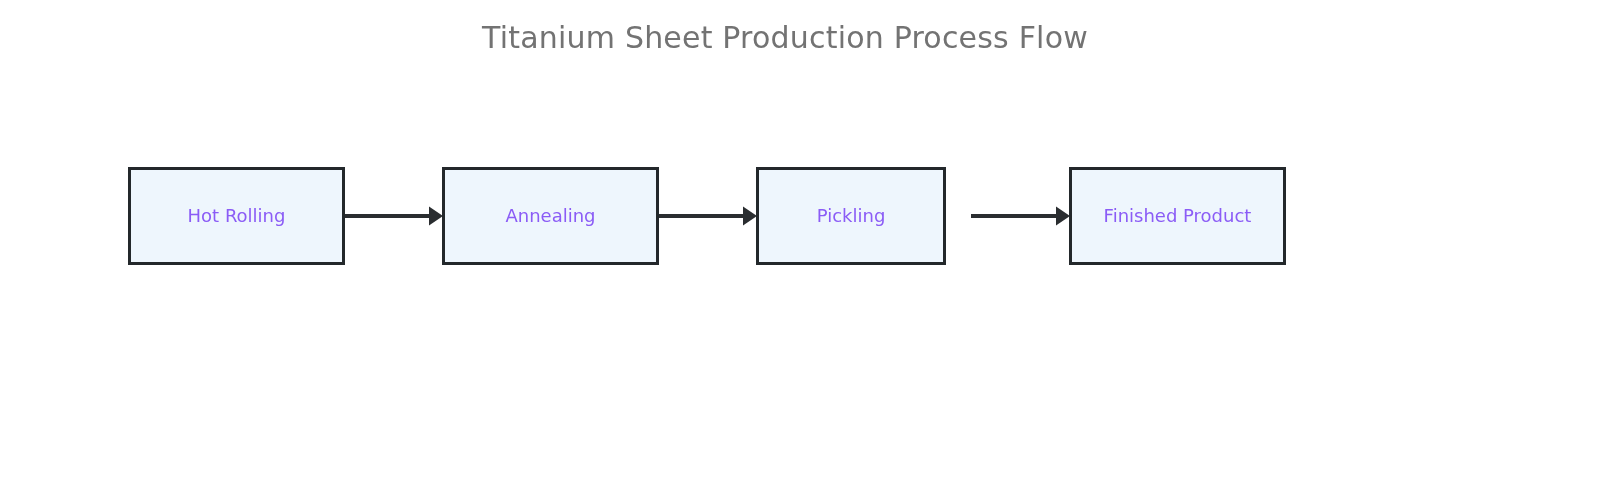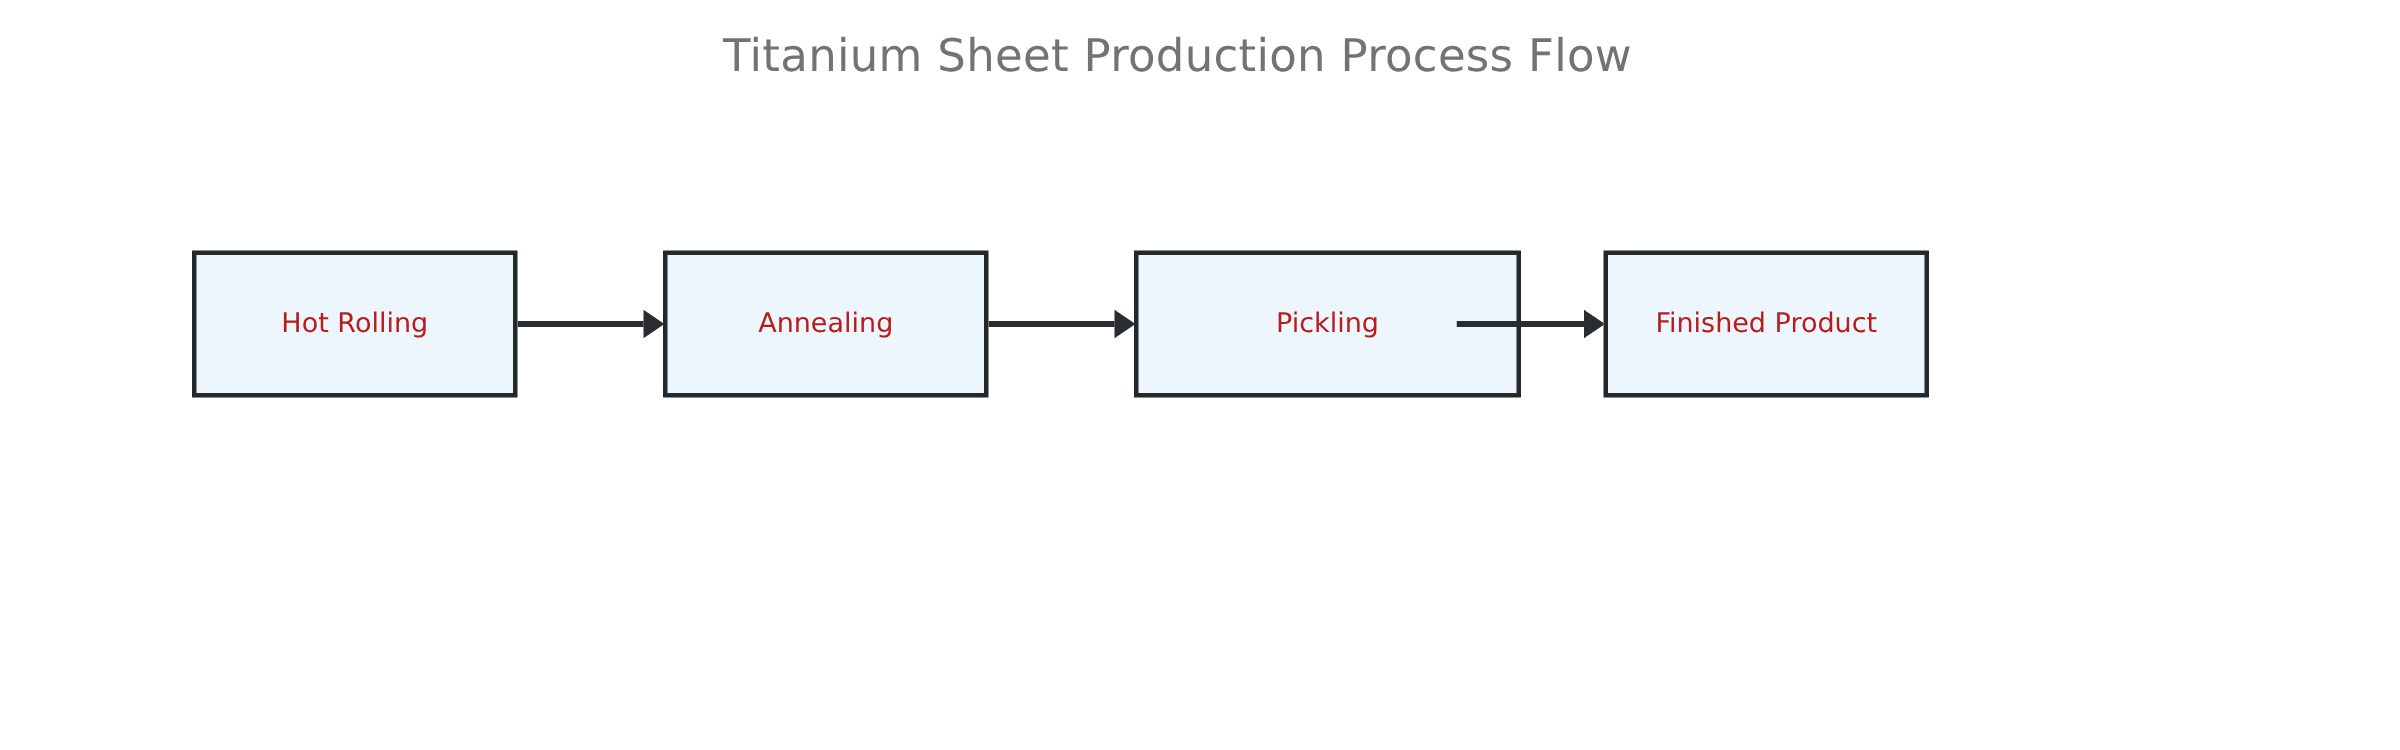--- a/index.html
+++ b/index.html
@@ -52,29 +52,29 @@
     box-sizing: border-box;
     background: #eef6fd;
     border: 3px solid #23282b;
     display: flex;
     align-items: center;
     justify-content: center;
   }
   .node-label {
     font-size: 18px;
     font-weight: 400;
-    color: #b91c1c;
+    color: #8b5cf6;
     white-space: nowrap;
     line-height: 1;
     text-align: center;
   }
 
   .node-0 { left: 128px; width: 217px; }
   .node-1 { left: 442px; width: 217px; }
-  .node-2 { left: 756px; width: 258px; }
+  .node-2 { left: 756px; width: 190px; }
   .node-3 { left: 1069px; width: 217px; }
 
   
   .connector {
     position: absolute;
     top: 202px;
     height: 28px;
   }
   .connector svg { display: block; }
 

